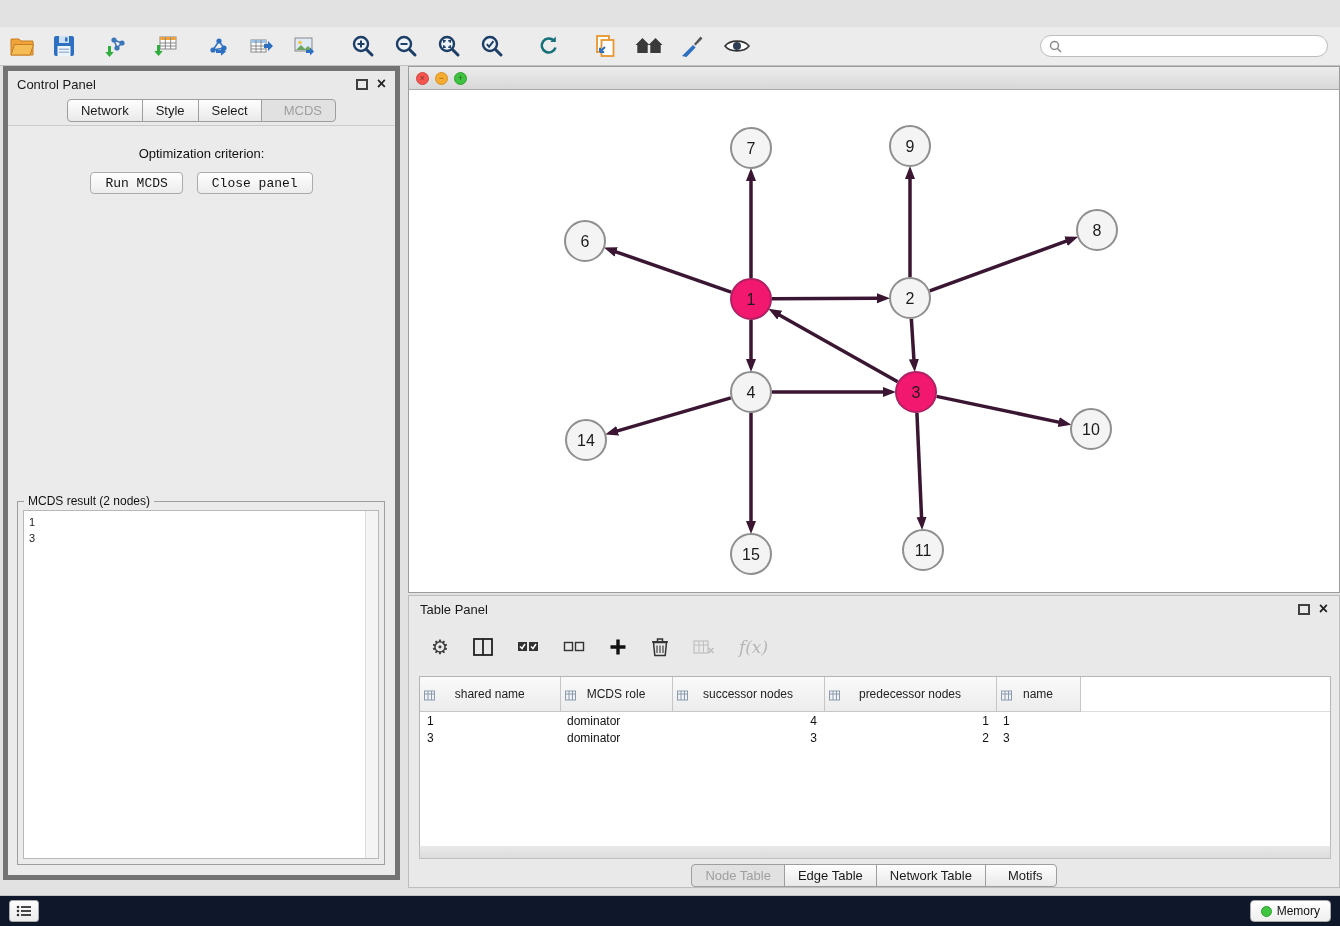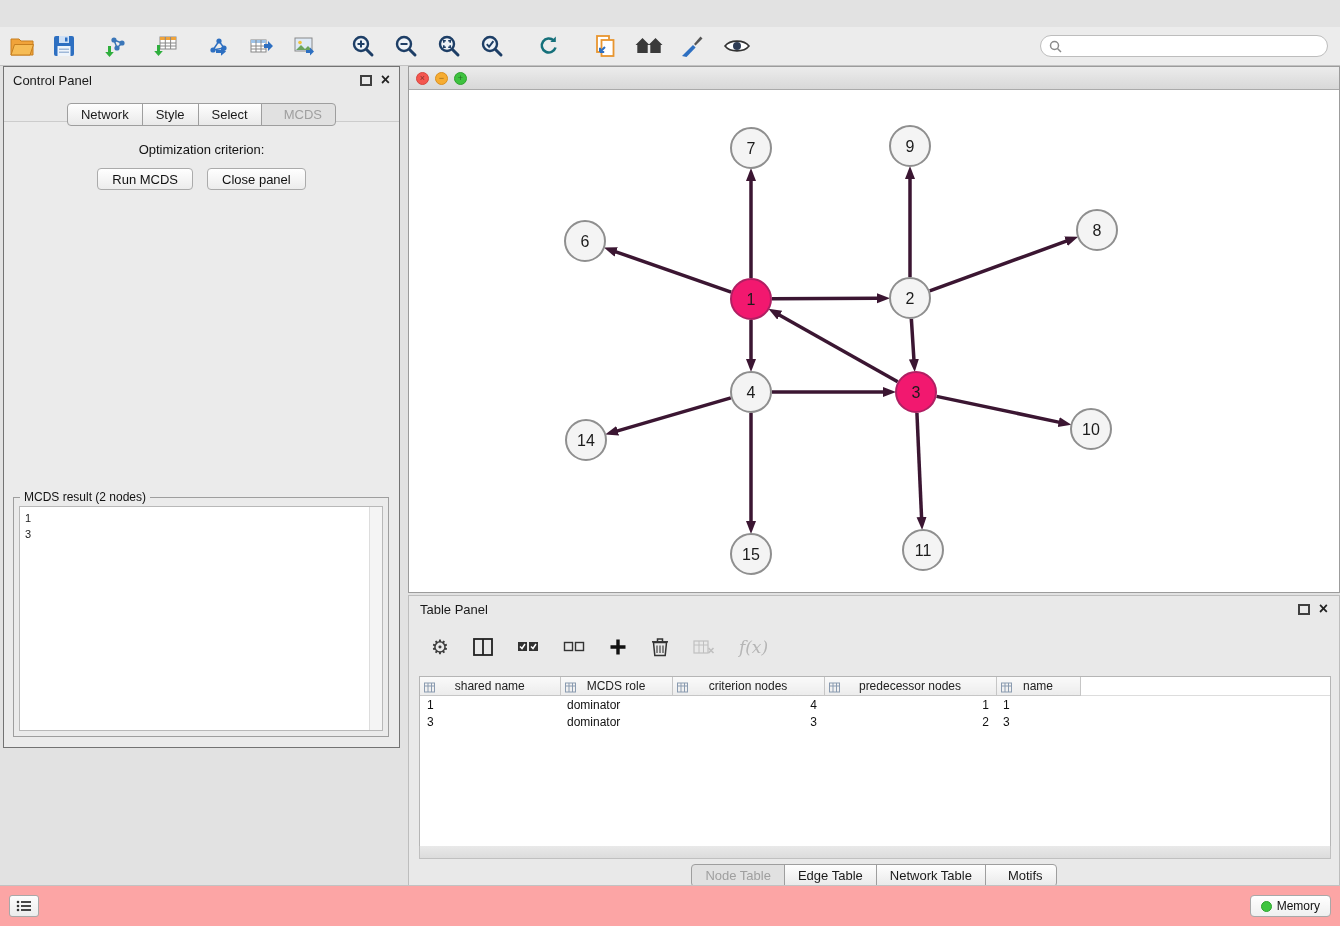--- a/index.html
+++ b/index.html
@@ -13,42 +13,42 @@
   
   .toolbar { position:absolute; top:27px; left:0; right:0; height:38px; background:#ececec;
              border-bottom:1px solid #c2c2c2; display:flex; align-items:center; }
   .tbicon { width:26px; height:26px; display:flex; align-items:center; justify-content:center; flex:none; }
   .searchbox { position:absolute; right:12px; top:8px; width:288px; height:22px; border:1px solid #bdbdbd;
                border-radius:12px; background:#fff; display:flex; align-items:center; padding:0 8px; box-sizing:border-box; }
   .searchinput { border:none; outline:none; flex:1; font-size:13px; background:transparent; margin-left:5px;
                  font-family:inherit; }
 
   
-  .control-panel { position:absolute; left:3px; top:66px; width:397px; height:682px; background:#e9e9e9;
-                   border:1px solid #737373; box-sizing:border-box; }
+  .control-panel { position:absolute; left:3px; top:66px; width:397px; height:814px; background:#e9e9e9;
+                   border:5px solid #737373; box-sizing:border-box; }
   .panel-header { height:26px; display:flex; align-items:center; padding:0 9px; }
   .panel-title { flex:1; font-size:13px; color:#1a1a1a; }
   .winbtns { display:flex; gap:9px; align-items:center; }
   .floatbtn { width:8px; height:7px; border:2px solid #3f3f3f; display:inline-block; }
   .closebtn { font-size:16px; font-weight:bold; color:#222; line-height:1; }
-  .cp-tabs { display:flex; justify-content:center; margin-top:10px; position:relative; z-index:2; }
+  .cp-tabs { display:flex; justify-content:center; margin-top:2px; position:relative; z-index:2; }
   .seg-tab { font-size:13px; padding:3px 13px; background:linear-gradient(#fefefe,#e9e9e9);
              border:1px solid #9e9e9e; margin-left:-1px; color:#1a1a1a; }
   .seg-tab.first { border-radius:4px 0 0 4px; margin-left:0; }
   .seg-tab.last { border-radius:0 4px 4px 0;padding-left:22px; }
   .seg-tab.active { background:#e1e1e1; color:#9f9f9f; }
   .cp-content { position:absolute; top:54px; bottom:0; left:0; right:0; background:#ebebeb;
                 border-top:1px solid #cccccc; }
   .opt-label { text-align:center; margin-top:20px; font-size:13px; color:#111; }
   .dropdown { width:311px; height:24px; margin:8px auto 0; background:linear-gradient(#ffffff,#f2f2f2);
               border:1px solid #b3b3b3; border-radius:5px; display:flex; align-items:center;
               padding:0 6px 0 9px; box-sizing:border-box; font-size:13px; color:#111; }
   .dd-value { flex:1; }
   .btnrow { display:flex; justify-content:center; gap:14px; margin-top:11px; }
-  .aquabtn { font-family:Liberation Sans, sans-serif; font-size:13px; height:22px; padding:0 14px;
+  .aquabtn { font-family:Liberation Mono, monospace; font-size:13px; height:22px; padding:0 14px;
              background:linear-gradient(#ffffff,#ececec); border:1px solid #ababab; border-radius:4px; color:#111; }
   .resultbox { position:absolute; left:9px; right:10px; top:375px; bottom:10px; border:1px solid #9e9e9e; }
   .resulttitle { position:absolute; top:-8px; left:6px; background:#ebebeb; padding:0 4px; font-size:12px; color:#111; }
   .resultinner { position:absolute; top:8px; left:5px; right:5px; bottom:5px; background:#fff;
                  border:1px solid #b8b8b8; font-size:11px; color:#222; padding:3px 14px 0 5px; }
   .resultline { line-height:16px; }
   .resultscroll { position:absolute; top:0; right:0; bottom:0; width:12px; background:#f4f4f4; border-left:1px solid #ddd; }
 
   
   .network-window { position:absolute; left:408px; top:66px; width:932px; height:527px; background:#fff;
@@ -67,33 +67,33 @@
   
   .table-panel { position:absolute; left:408px; top:595px; width:932px; height:293px; background:#e9e9e9;
                  border:1px solid #bdbdbd; box-sizing:border-box; }
   .tp-toolbar { display:flex; align-items:center; gap:24px; padding:8px 0 0 22px; height:34px; }
   .ticon { display:flex; align-items:center; }
   .gearchar { font-size:20px; color:#3d3d3d; line-height:1; }
   .fx { font-family:"DejaVu Serif",serif; font-style:italic; font-size:17px; color:#b5b5b5; }
   .tablewrap { position:absolute; left:10px; right:8px; top:80px; height:170px; background:#fff;
                border:1px solid #b5b5b5; overflow:hidden; }
   table { border-collapse:collapse; table-layout:fixed; width:100%; font-size:12px; }
-  th { height:18px; background:linear-gradient(#fafafa,#ececec); border-right:1px solid #c6c6c6;
+  th { height:34px; background:linear-gradient(#fafafa,#ececec); border-right:1px solid #c6c6c6;
        border-bottom:1px solid #c6c6c6; font-weight:normal; padding:0;margin-top:16px; }
   th .hwrap { position:relative; display:block; text-align:center; font-size:12px; color:#222; }
   th .colicon { position:absolute; left:4px; top:3px; }
   th.fillerth { background:#fff; border-right:none; border-bottom:1px solid #dddddd; }
   td { height:17px; padding:0 7px; color:#111; white-space:nowrap; overflow:hidden; }
   td.col2, td.col3 { text-align:right; }
   .tp-scrollstrip { position:absolute; left:10px; right:8px; top:250px; height:13px;
                     background:linear-gradient(#e9e9e9,#dcdcdc); border:1px solid #c0c0c0; border-top:none; box-sizing:border-box; }
   .tp-tabs { position:absolute; left:0; right:0; top:268px; display:flex; justify-content:center; }
 
   
-  .statusbar { position:absolute; left:0; right:0; bottom:0; height:41px; background:#fca5a5;
+  .statusbar { position:absolute; left:0; right:0; bottom:0; height:31px; background:#0f172a;
                border-top:1px solid #c2c2c2; display:flex; align-items:center; padding:0 9px; box-sizing:border-box; }
   .sb-btn { width:28px; height:20px; border:1px solid #a8a8a8; border-radius:3px;
             background:linear-gradient(#fdfdfd,#ececec); display:flex; align-items:center; justify-content:center; }
   .memory-btn { margin-left:auto; display:flex; align-items:center; gap:5px; padding:0 10px; height:20px;
                 background:linear-gradient(#ffffff,#efefef); border:1px solid #a8a8a8; border-radius:4px;
                 font-size:12px; color:#111; }
   .memdot { width:9px; height:9px; border-radius:50%; background:#3fc53f; border:1px solid #2da32d; }
 </style>
 </head>
 <body>
@@ -410,21 +410,21 @@
             <th>
                 <span class="hwrap"><span class="colicon"><svg width="11" height="11" viewBox="0 0 11 11">
                       <rect x="0.5" y="1" width="10" height="9" fill="none" stroke="#8a9bb0"></rect>
                       <path d="M0.5 4 h10 M4 1 v9 M7.5 1 v9" stroke="#8a9bb0"></path>
                     </svg></span><span>MCDS role</span></span>
               </th>
             <th>
                 <span class="hwrap"><span class="colicon"><svg width="11" height="11" viewBox="0 0 11 11">
                       <rect x="0.5" y="1" width="10" height="9" fill="none" stroke="#8a9bb0"></rect>
                       <path d="M0.5 4 h10 M4 1 v9 M7.5 1 v9" stroke="#8a9bb0"></path>
-                    </svg></span><span>criterion nodes</span></span>
+                    </svg></span><span>successor nodes</span></span>
               </th>
             <th>
                 <span class="hwrap"><span class="colicon"><svg width="11" height="11" viewBox="0 0 11 11">
                       <rect x="0.5" y="1" width="10" height="9" fill="none" stroke="#8a9bb0"></rect>
                       <path d="M0.5 4 h10 M4 1 v9 M7.5 1 v9" stroke="#8a9bb0"></path>
                     </svg></span><span>predecessor nodes</span></span>
               </th>
             <th>
                 <span class="hwrap"><span class="colicon"><svg width="11" height="11" viewBox="0 0 11 11">
                       <rect x="0.5" y="1" width="10" height="9" fill="none" stroke="#8a9bb0"></rect>

